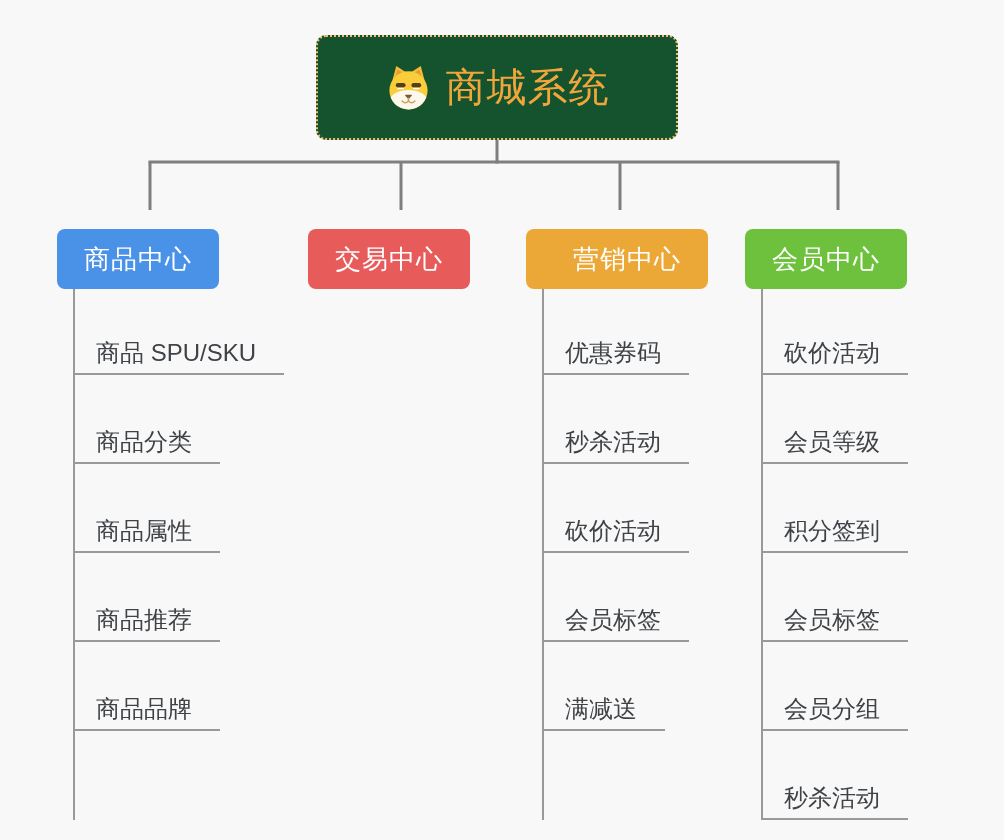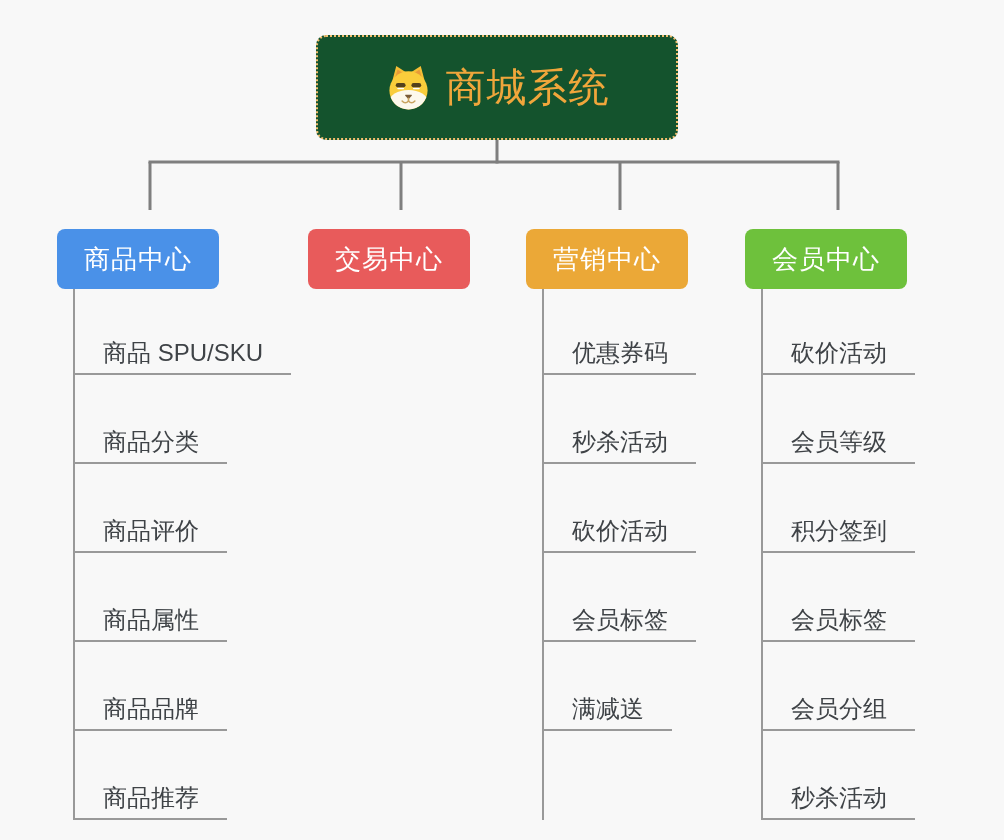--- a/index.html
+++ b/index.html
@@ -66,21 +66,21 @@
     margin-left:16px;
     height:89px;
     display:flex;
     align-items:flex-end;
     cursor:pointer;
   }
   .child:first-child{height:86px;}
   .child-label{
     display:inline-block;
     border-bottom:2px solid var(--child-line-color,#999999);
-    padding:0 28px 5px 30px;
+    padding:0 28px 5px 23px;
     font-size:24px;
     line-height:1.2;
     color:var(--child-text-color,#3f4347);
     white-space:nowrap;
   }
 </style>
 </head>
 <body style="--bg-color: #F8F8F8; --connector-color: #7F7F7F; --child-line-color: #999999; --child-text-color: #3F4347; --root-border-color: #F2BE6E; --root-accent: #F0A63B;">
 
 <div class="canvas">
@@ -121,40 +121,37 @@
   <div class="branch" style="left:57px">
     <div class="branch-box" style="background-color: rgb(74, 145, 232);">商品中心</div>
     <div class="children">
       <div class="child">
           <span class="child-label">商品 SPU/SKU</span>
         </div>
       <div class="child">
           <span class="child-label">商品分类</span>
         </div>
       <div class="child">
-          <span class="child-label">商品评价</span>
-        </div>
-      <div class="child">
           <span class="child-label">商品属性</span>
         </div>
       <div class="child">
-          <span class="child-label">商品品牌</span>
+          <span class="child-label">商品推荐</span>
         </div>
       <div class="child">
-          <span class="child-label">商品推荐</span>
+          <span class="child-label">商品品牌</span>
         </div>
     </div>
   </div>
 
   <div class="branch" style="left:308px">
     <div class="branch-box" style="background-color: rgb(232, 91, 91); font-family: Liberation Serif, serif;">交易中心</div>
   </div>
 
   <div class="branch" style="left:526px">
-    <div class="branch-box" style="background-color: rgb(235, 168, 55);">营销中心</div>
+    <div class="branch-box" style="background-color: rgb(235, 168, 55); padding-left: 20px;">营销中心</div>
     <div class="children">
       <div class="child">
           <span class="child-label">优惠券码</span>
         </div>
       <div class="child">
           <span class="child-label">秒杀活动</span>
         </div>
       <div class="child">
           <span class="child-label">砍价活动</span>
         </div>

